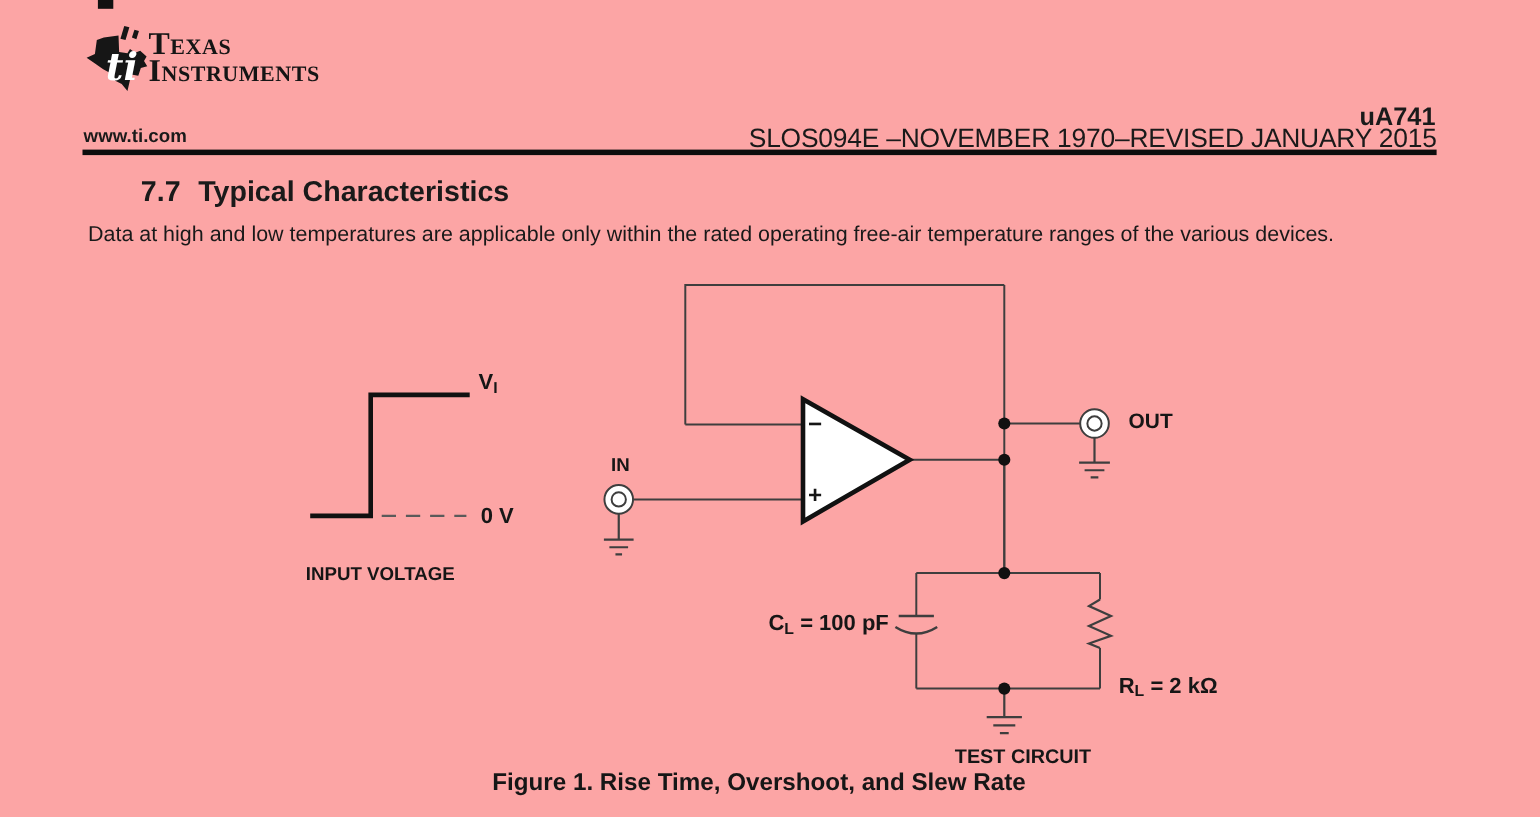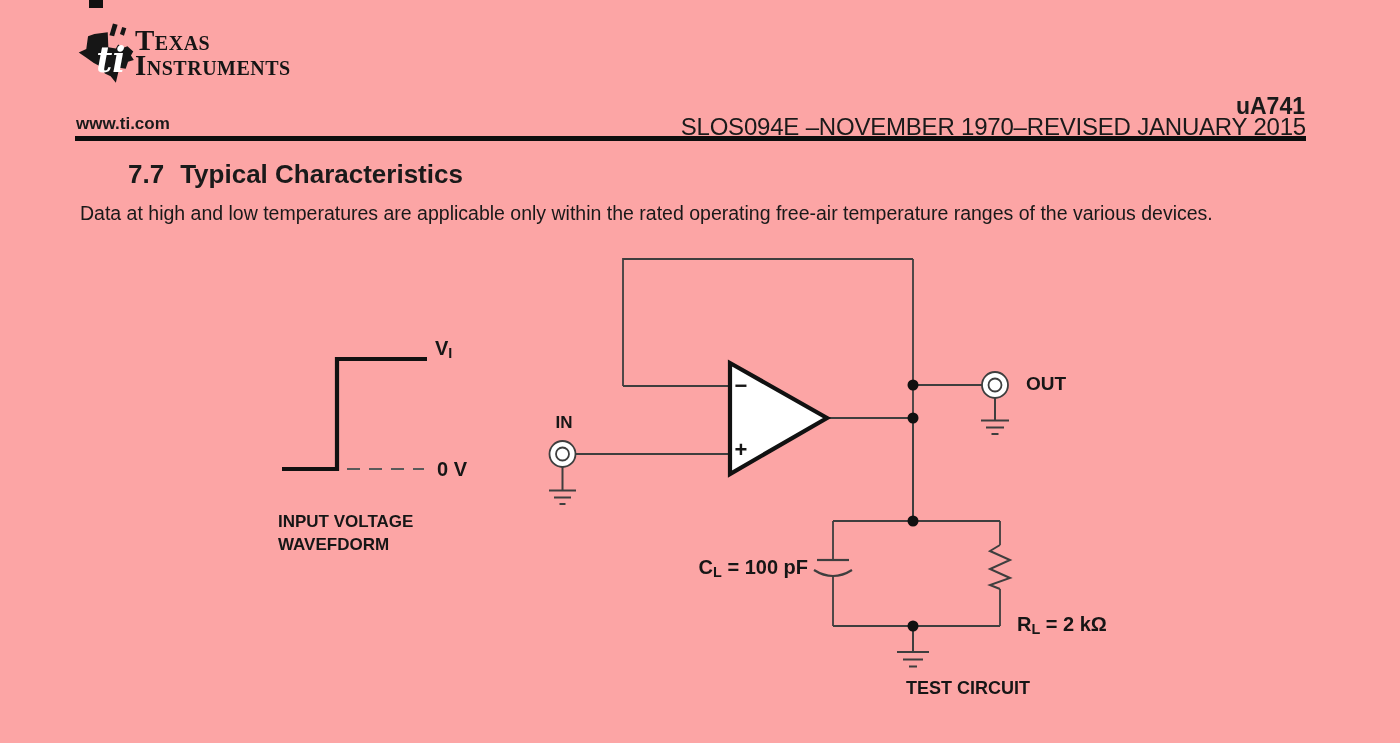--- a/index.html
+++ b/index.html
@@ -23,21 +23,21 @@
   sub.sb{font-size:.72em;vertical-align:-0.22em;}
   #lbl-vi{left:435px;top:337px;font-size:20px;}
   #lbl-0v{left:437px;top:458px;font-size:20px;}
   #wave-caption{left:278px;top:510px;width:198px;text-align:left;font-size:17px;line-height:23px;}
   #lbl-in{left:534px;top:413px;width:60px;text-align:center;font-size:17px;}
   #lbl-out{left:1026px;top:373px;font-size:19px;}
   #lbl-minus{left:729px;top:373px;width:24px;text-align:center;font-size:22px;}
   #lbl-plus{left:729px;top:437px;width:24px;text-align:center;font-size:22px;}
   #lbl-cl{right:592px;top:556px;font-size:20px;}
   #lbl-rl{left:1017px;top:565px;font-size:20px;margin-top:48px;}
-  #lbl-testcircuit{left:830px;top:678px;width:200px;text-align:right;font-size:18px;}
+  #lbl-testcircuit{left:830px;top:678px;width:200px;text-align:center;font-size:18px;}
   #fig-caption{left:340px;top:698px;width:700px;text-align:center;font-size:22px;}
   svg{display:block;}
 </style>
 </head>
 <body>
 
 <div id="page">
 
   <div id="edge-mark" class="abs"></div>
 
@@ -104,23 +104,23 @@
     <circle cx="913" cy="385" r="5.5" fill="#111"></circle>
     <circle cx="913" cy="418" r="5.5" fill="#111"></circle>
     <circle cx="913" cy="521" r="5.5" fill="#111"></circle>
     <circle cx="913" cy="626" r="5.5" fill="#111"></circle>
   </svg>
 
   <div id="lbl-vi" class="abs lbl"><span>V</span><sub class="sb">I</sub></div>
   <div id="lbl-0v" class="abs lbl">0 V</div>
   <div id="wave-caption" class="abs lbl">
     <div>INPUT VOLTAGE</div>
-    <div>WAVEFDORM</div>
   </div>
   <div id="lbl-in" class="abs lbl">IN</div>
   <div id="lbl-out" class="abs lbl">OUT</div>
   <div id="lbl-minus" class="abs lbl">−</div>
   <div id="lbl-plus" class="abs lbl">+</div>
   <div id="lbl-cl" class="abs lbl"><span>C</span><sub class="sb">L</sub><span> = 100 pF</span></div>
   <div id="lbl-rl" class="abs lbl"><span>R</span><sub class="sb">L</sub><span> = 2 kΩ</span></div>
   <div id="lbl-testcircuit" class="abs lbl">TEST CIRCUIT</div>
+  <div id="fig-caption" class="abs lbl">Figure 1. Rise Time, Overshoot, and Slew Rate</div>
 
 </div>
 
 </body></html>

